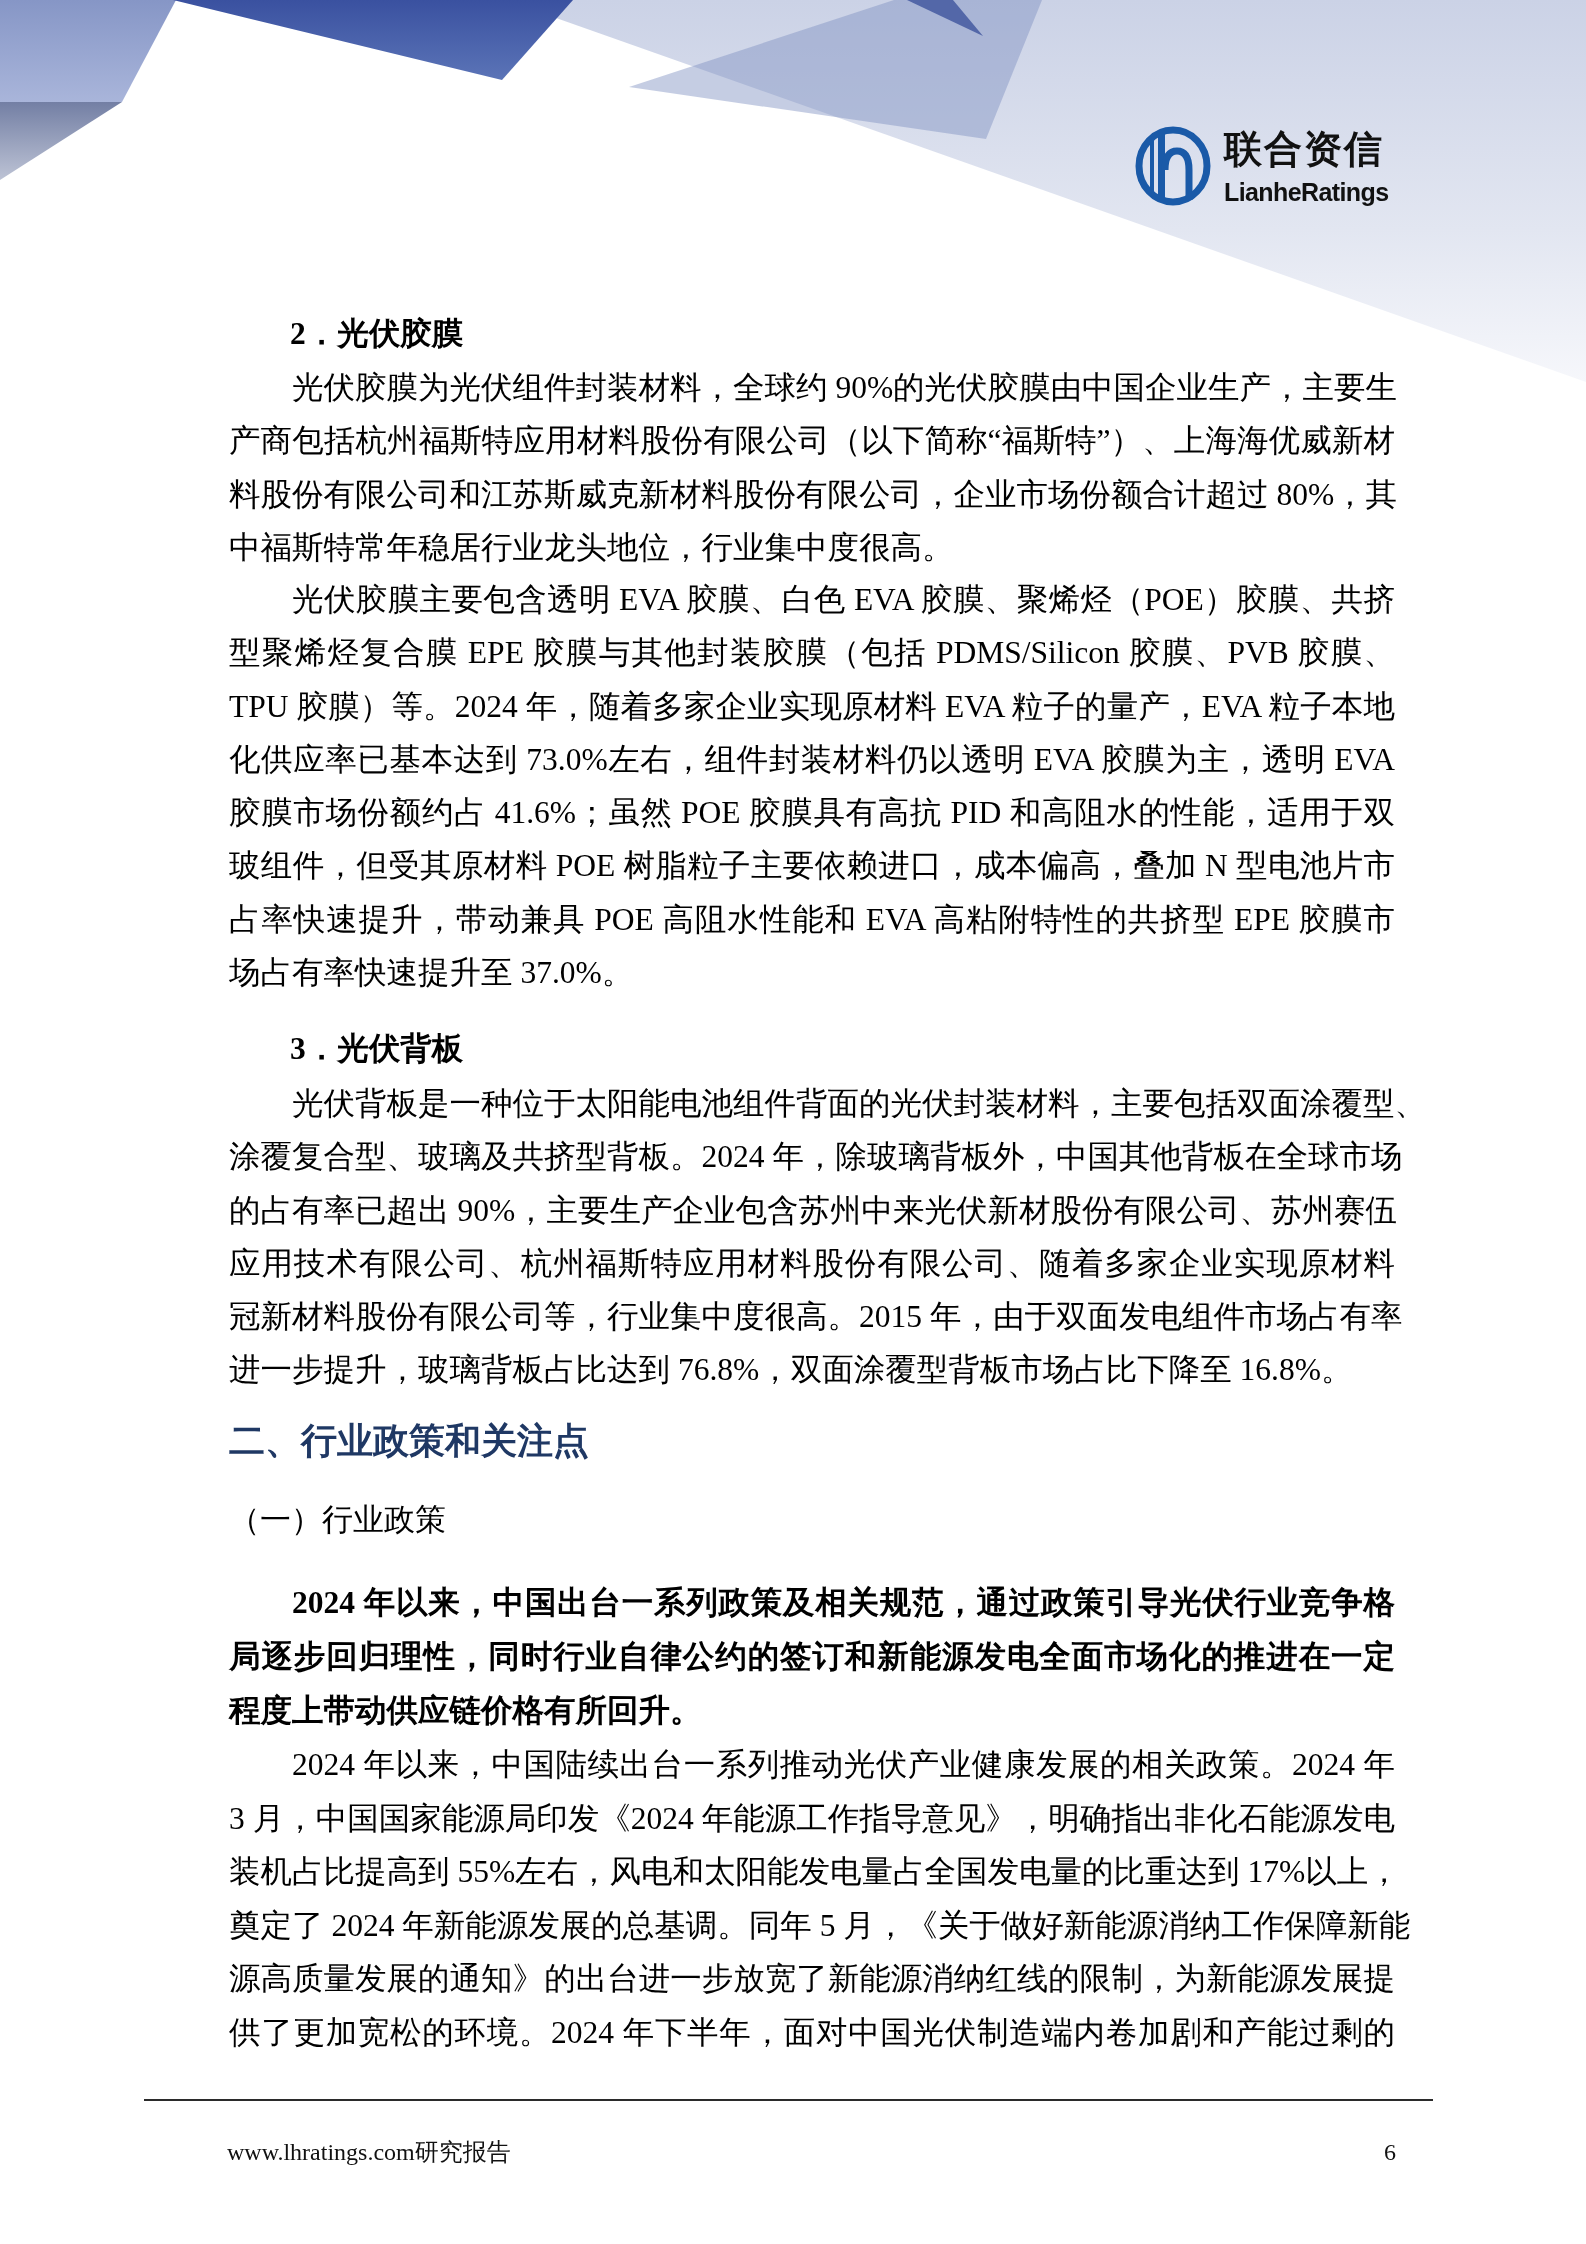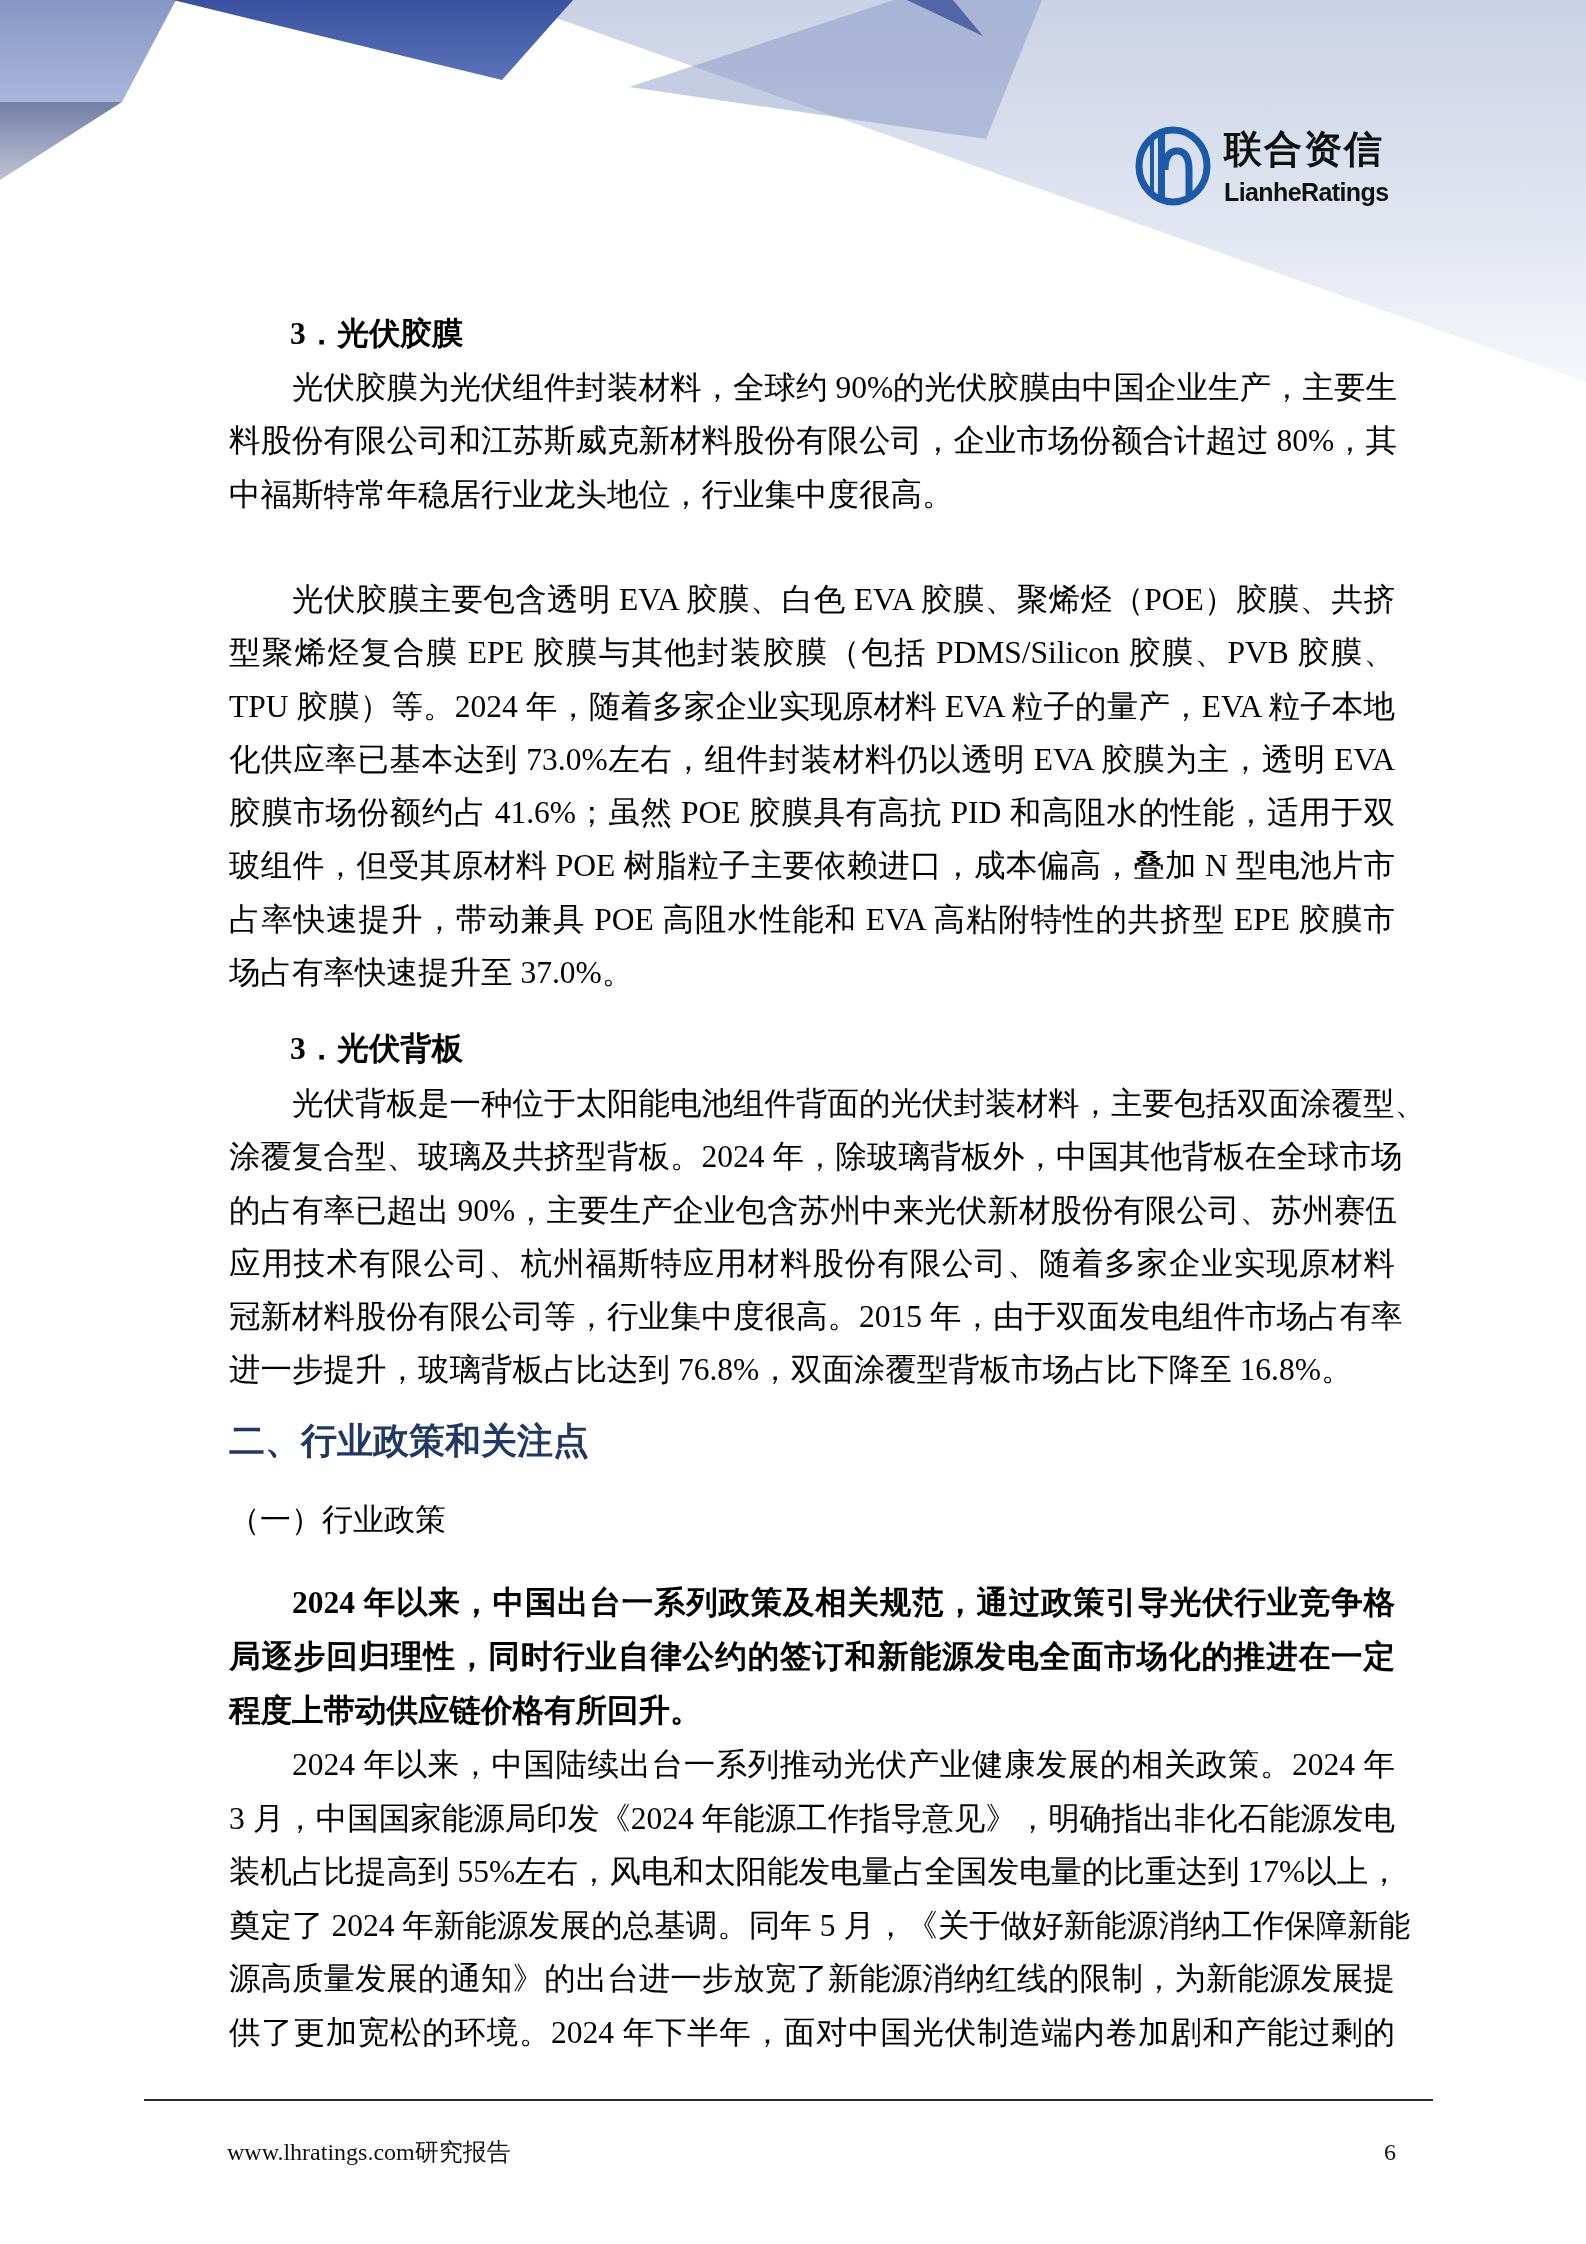--- a/index.html
+++ b/index.html
@@ -103,24 +103,25 @@
     <svg class="logo-mark" viewBox="0 0 90 90" width="90" height="90">
       <ellipse cx="43" cy="44" rx="34" ry="36" fill="none" stroke="#1a5aa8" stroke-width="7"></ellipse>
       <rect x="20" y="14" width="4" height="60" fill="#1a5aa8"></rect>
       <rect x="28" y="9" width="7" height="70" fill="#1a5aa8"></rect>
       <path d="M35,48 Q35,29 47,29 Q59,29 59,48 L59,78" fill="none" stroke="#1a5aa8" stroke-width="7"></path>
     </svg>
     <div class="logo-cn">联合资信</div>
     <div class="logo-en">LianheRatings</div>
   </div>
 
-  <div class="subhead" style="top:307px;">3．光伏胶膜</div>
+  <div class="subhead" style="top:307px;">2．光伏胶膜</div>
 
   <div class="block" style="top:361px;">
     <div class="line indent">光伏胶膜为光伏组件封装材料，全球约 90%的光伏胶膜由中国企业生产，主要生</div>
+    <div class="line">产商包括杭州福斯特应用材料股份有限公司（以下简称“福斯特”）、上海海优威新材</div>
     <div class="line">料股份有限公司和江苏斯威克新材料股份有限公司，企业市场份额合计超过 80%，其</div>
     <div class="line last">中福斯特常年稳居行业龙头地位，行业集中度很高。</div>
   </div>
 
   <div class="block" style="top:573px;">
     <div class="line indent">光伏胶膜主要包含透明 EVA 胶膜、白色 EVA 胶膜、聚烯烃（POE）胶膜、共挤</div>
     <div class="line">型聚烯烃复合膜 EPE 胶膜与其他封装胶膜（包括 PDMS/Silicon 胶膜、PVB 胶膜、</div>
     <div class="line">TPU 胶膜）等。2024 年，随着多家企业实现原材料 EVA 粒子的量产，EVA 粒子本地</div>
     <div class="line">化供应率已基本达到 73.0%左右，组件封装材料仍以透明 EVA 胶膜为主，透明 EVA</div>
     <div class="line">胶膜市场份额约占 41.6%；虽然 POE 胶膜具有高抗 PID 和高阻水的性能，适用于双</div>

